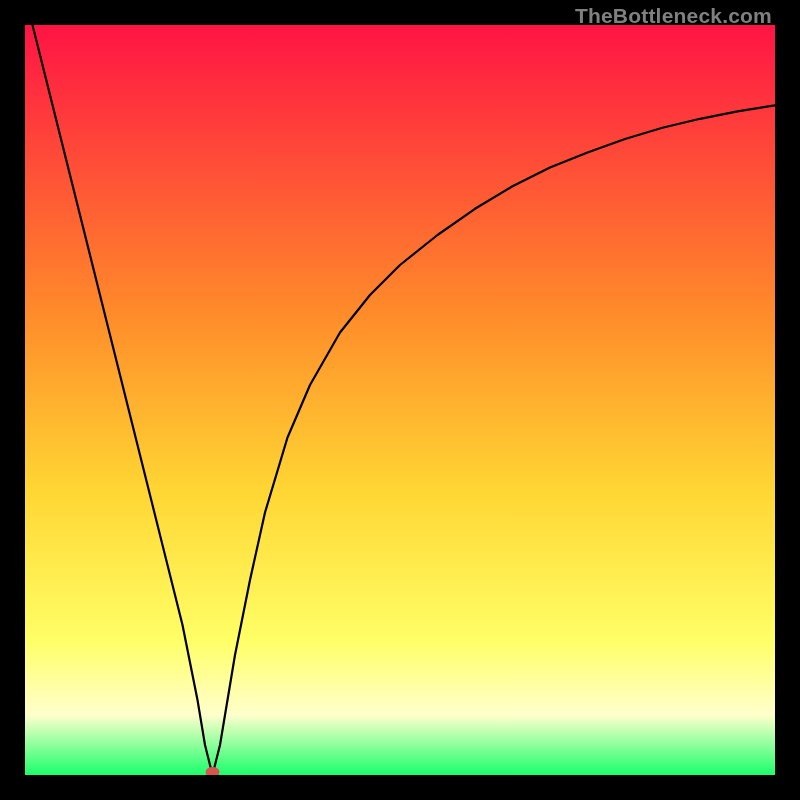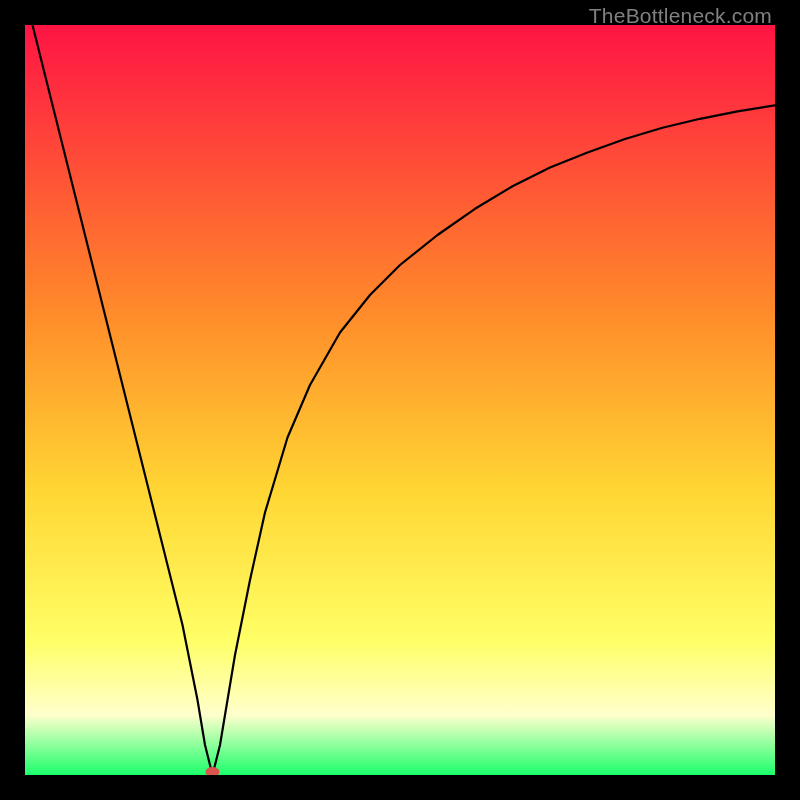--- a/index.html
+++ b/index.html
@@ -25,21 +25,21 @@
     top: 0;
     width: 100%;
     height: 100%;
   }
   .watermark {
     position: absolute;
     top: 4px;
     right: 28px;
     color: #808080;
     font-size: 21px;
-    font-weight: 400;
+    font-weight: 700;
     letter-spacing: 0.2px;
   }
 </style>
 </head>
 <body>
 
 <div class="watermark">TheBottleneck.com</div>
 
 <div class="frame">
   <svg class="plot-area" viewBox="0 0 750 750" preserveAspectRatio="none">

